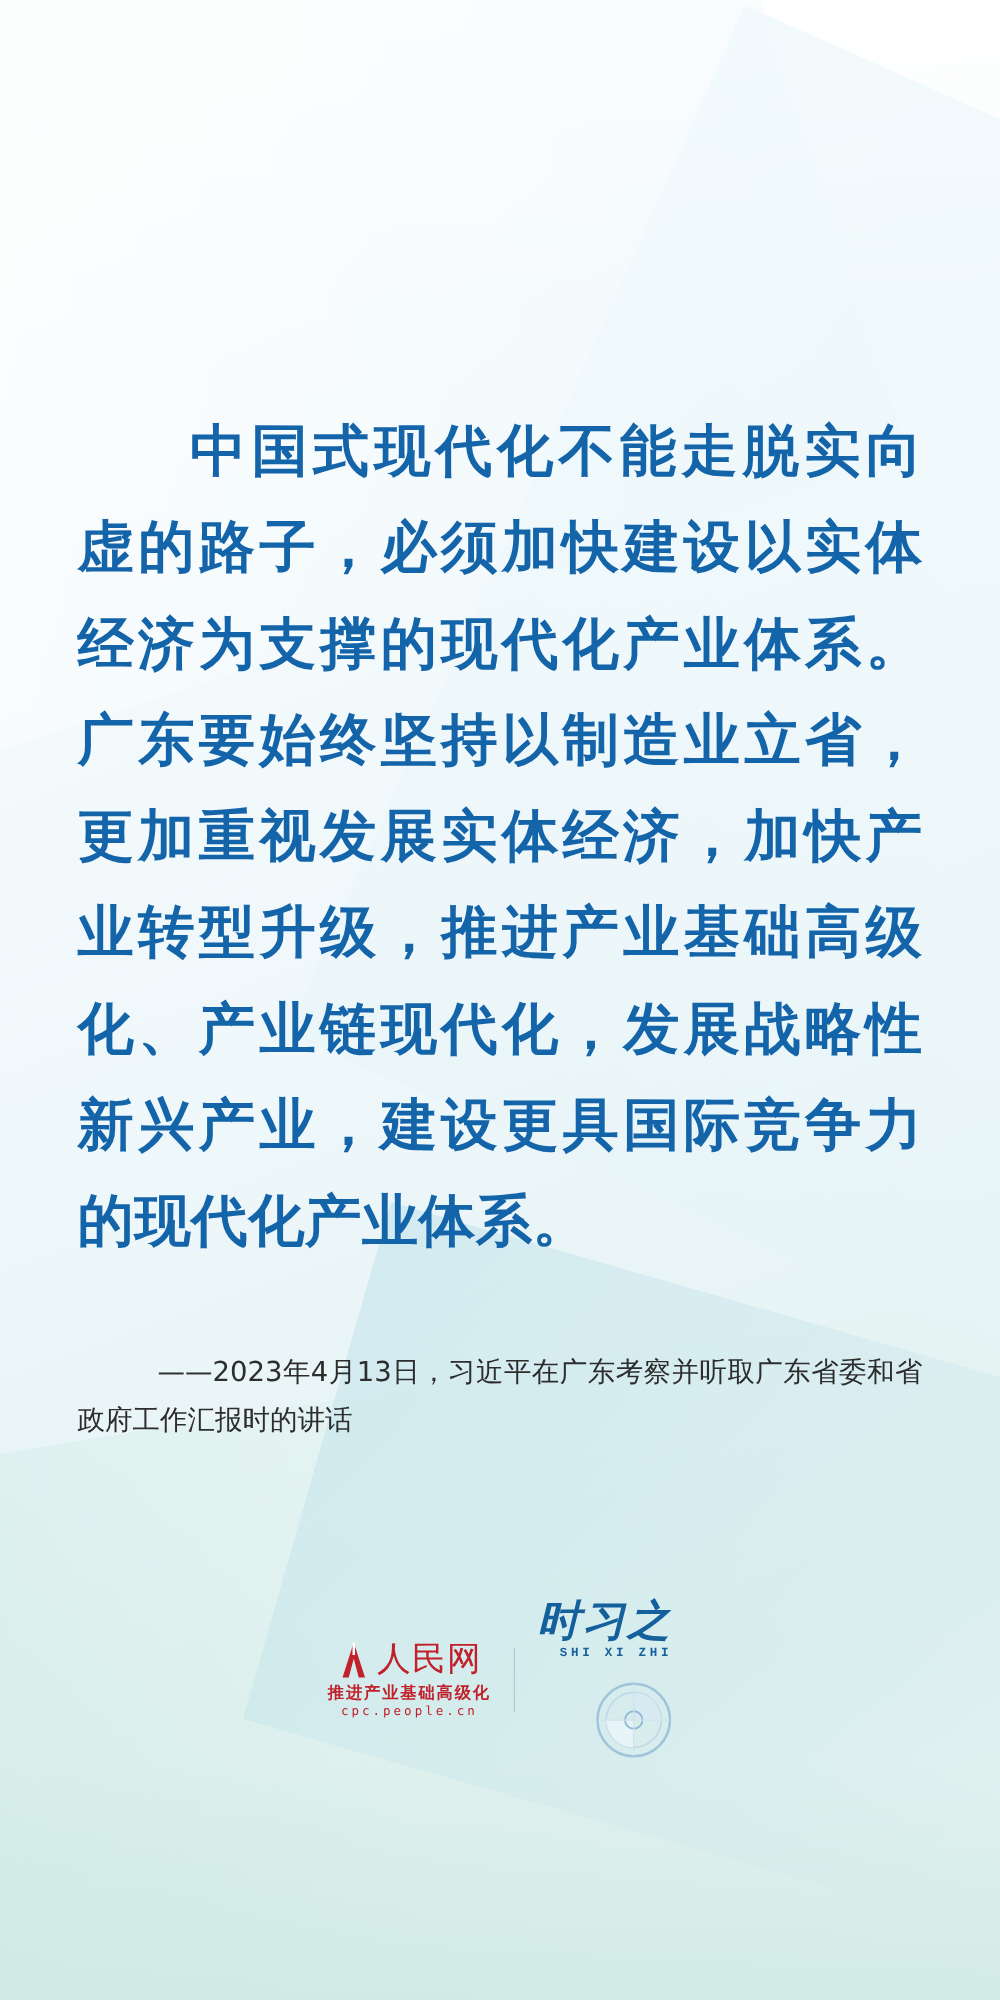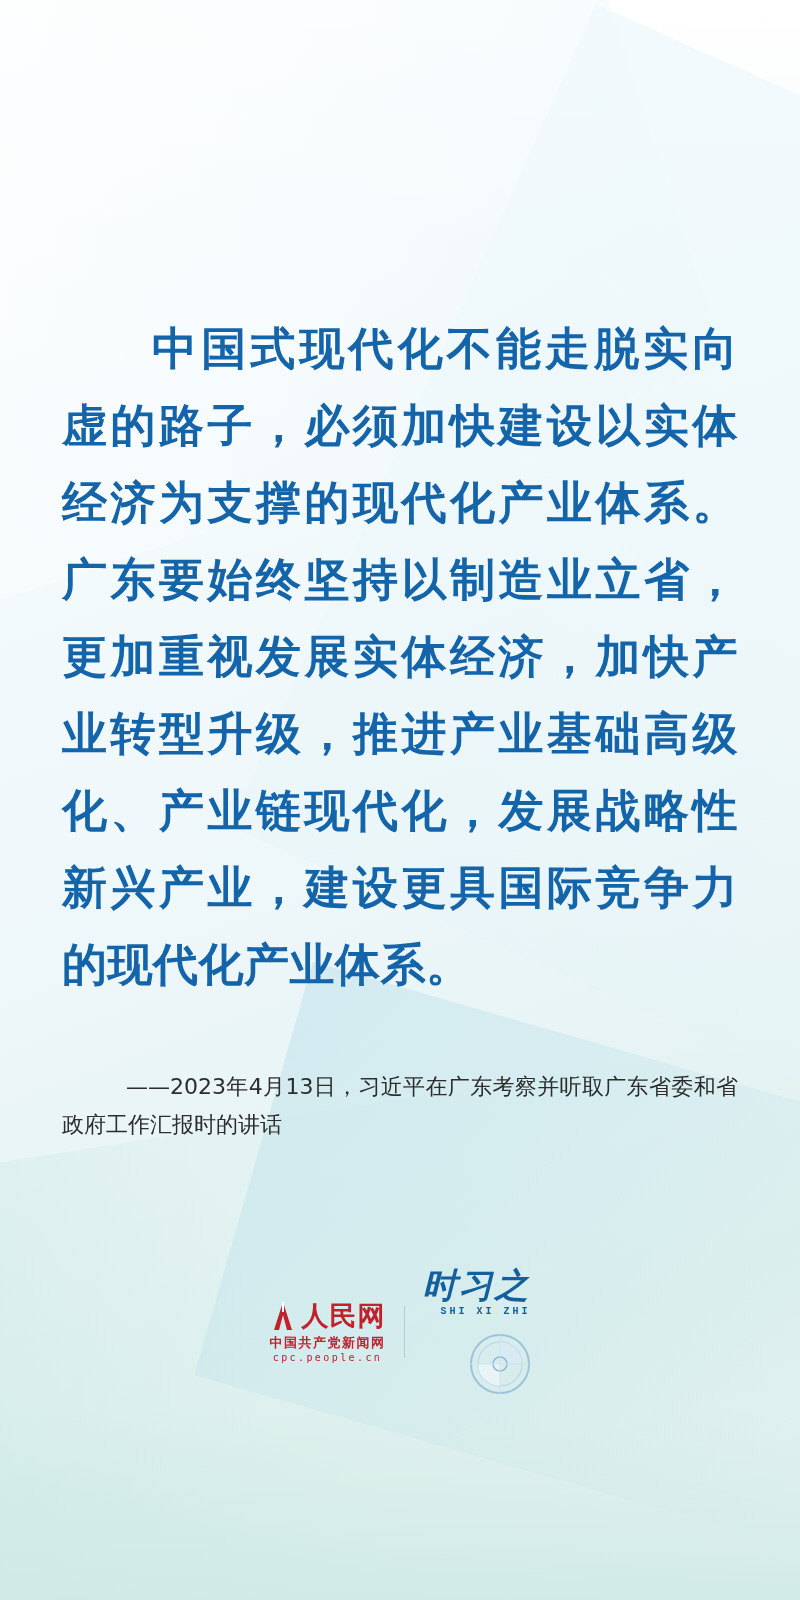--- a/index.html
+++ b/index.html
@@ -73,20 +73,21 @@
     width: 800px;
     height: 240px;
     background: linear-gradient(to bottom, rgba(255,255,255,0.95), rgba(255,255,255,0));
   }
 
   .content {
     position: relative;
     z-index: 5;
     width: 800px;
     height: 1481px;
+    margin-top: 12px;
   }
 
   .quote-block {
     position: absolute;
     top: 310px;
     left: 62px;
     width: 676px;
   }
 
   .quote-text {
@@ -143,21 +144,21 @@
   }
   .brand-mark {
     width: 26px;
     height: 30px;
     position: relative;
   }
   .brand-mark svg { display: block; }
   .brand-name {
     font-family: "DejaVu Sans", "Liberation Sans", sans-serif;
     font-size: 27px;
-    font-weight: 700;
+    font-weight: 400;
     color: #c0212b;
     letter-spacing: 1px;
     text-align: right;
   }
   .brand-sub {
     margin-top: 5px;
     font-family: "DejaVu Sans", "Liberation Sans", sans-serif;
     font-size: 13px;
     font-weight: 700;
     color: #c0212b;
@@ -241,21 +242,21 @@
       <div class="brand">
         <div class="brand-main">
           <span class="brand-mark">
             <svg width="26" height="30" viewBox="0 0 26 30" xmlns="http://www.w3.org/2000/svg">
               <path d="M13 1 L4 29 L9 29 L13 14 L17 29 L22 29 Z" fill="#c0212b"></path>
               <path d="M13 1 L13 11" stroke="#ffffff" stroke-width="2"></path>
             </svg>
           </span>
           <span class="brand-name">人民网</span>
         </div>
-        <div class="brand-sub">中国共产党新闻网</div>
+        <div class="brand-sub">推进产业基础高级化</div>
         <div class="brand-url">cpc.people.cn</div>
       </div>
 
       <div class="divider"></div>
 
       <div class="program">
         <div class="program-text">
           <span class="program-cn">时习之</span>
           <span class="program-en">SHI XI ZHI</span>
         </div>

